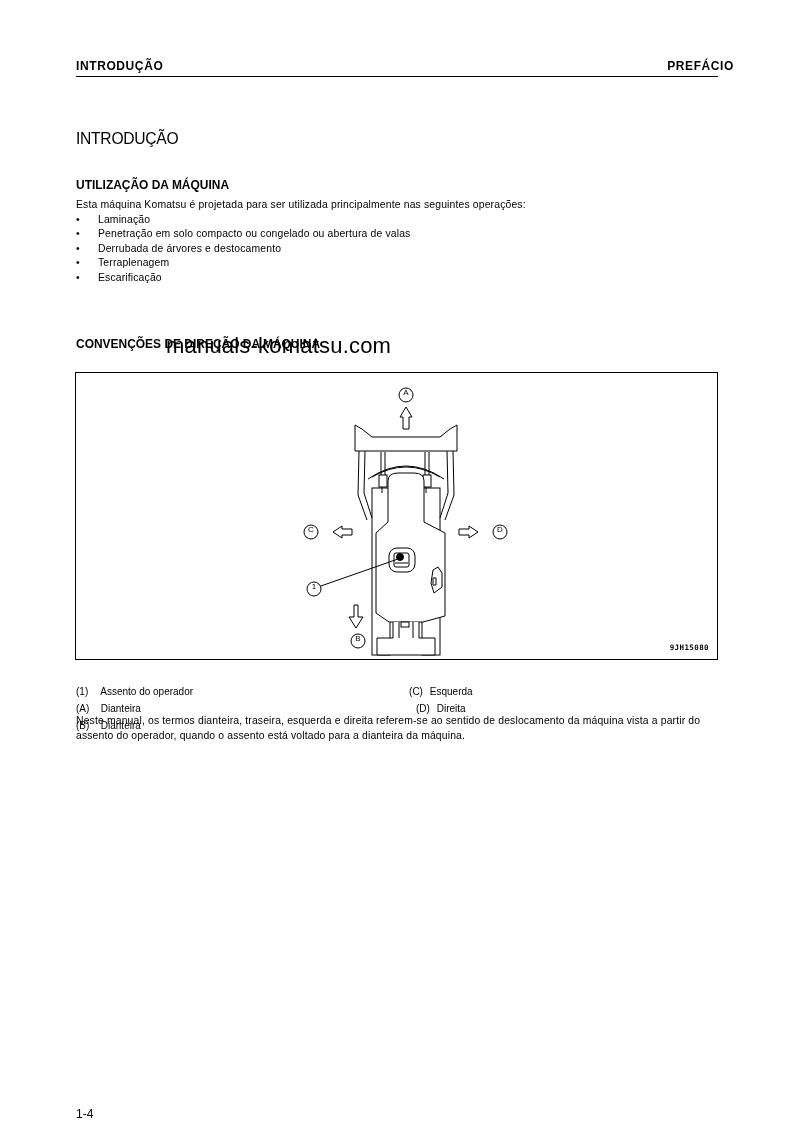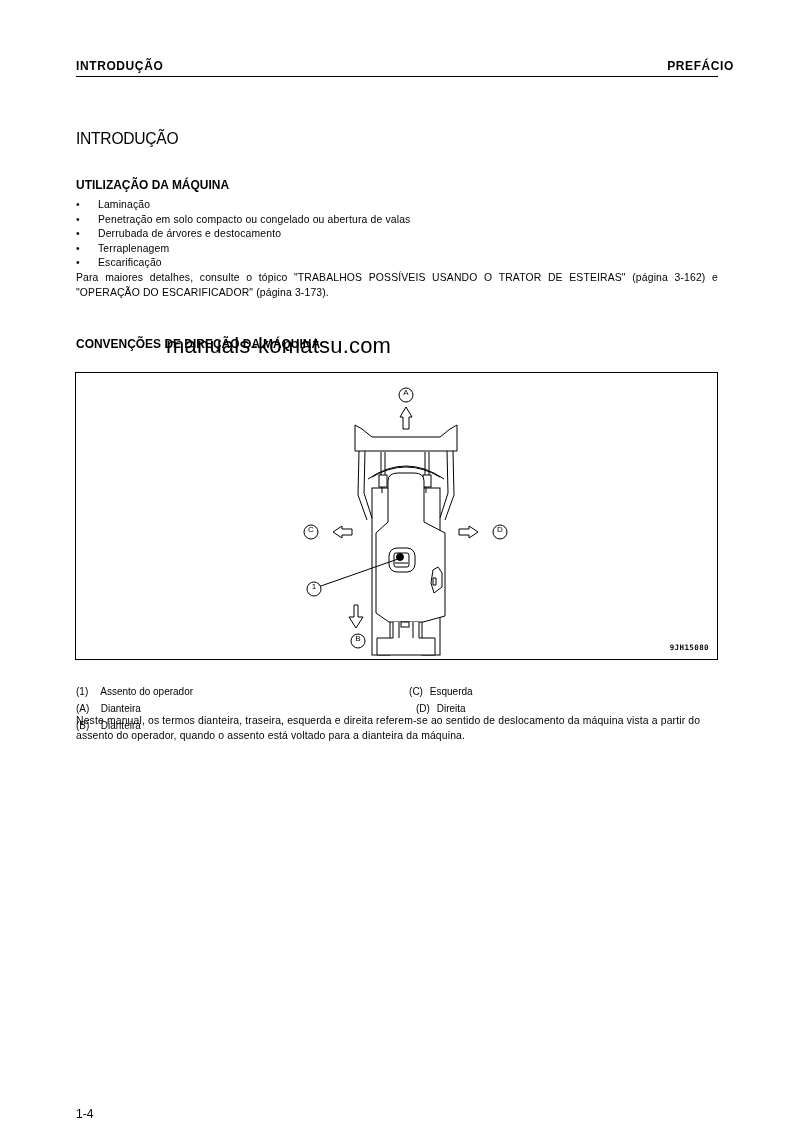--- a/index.html
+++ b/index.html
@@ -30,28 +30,28 @@
 <body>
 
 <div class="abs header-left">INTRODUÇÃO</div>
 <div class="abs header-right">PREFÁCIO</div>
 <div class="abs header-rule"></div>
 
 <h1 class="abs page-title" style="margin:0">INTRODUÇÃO</h1>
 
 <h2 class="abs section-heading" style="margin:0; top:177px">UTILIZAÇÃO DA MÁQUINA</h2>
 <div class="abs body-text" style="top:198px">
+  <div>Esta máquina Komatsu é projetada para ser utilizada principalmente nas seguintes operações:</div>
   <ul class="bullets">
     <li><span class="dot">•</span><span>Laminação</span></li>
     <li><span class="dot">•</span><span>Penetração em solo compacto ou congelado ou abertura de valas</span></li>
     <li><span class="dot">•</span><span>Derrubada de árvores e destocamento</span></li>
     <li><span class="dot">•</span><span>Terraplenagem</span></li>
     <li><span class="dot">•</span><span>Escarificação</span></li>
   </ul>
-  <div style="text-align: justify">Para maiores detalhes, consulte o tópico "TRABALHOS POSSÍVEIS USANDO O TRATOR DE ESTEIRAS" (página 3-162) e "OPERAÇÃO DO ESCARIFICADOR" (página 3-173).</div>
 </div>
 
 <h2 class="abs section-heading" style="margin:0; top:336px">CONVENÇÕES DE DIREÇÃO DA MÁQUINA</h2>
 <div class="abs watermark">manuals-komatsu.com</div>
 
 <div class="abs figure-box">
   <svg width="643" height="288" viewBox="0 0 643 288" fill="none" stroke="#000" stroke-width="1">
 
     <path d="M279,52 L279,78 L381,78 L381,52 L374,56 L364,64 L296,64 L286,56 Z"></path>
 

